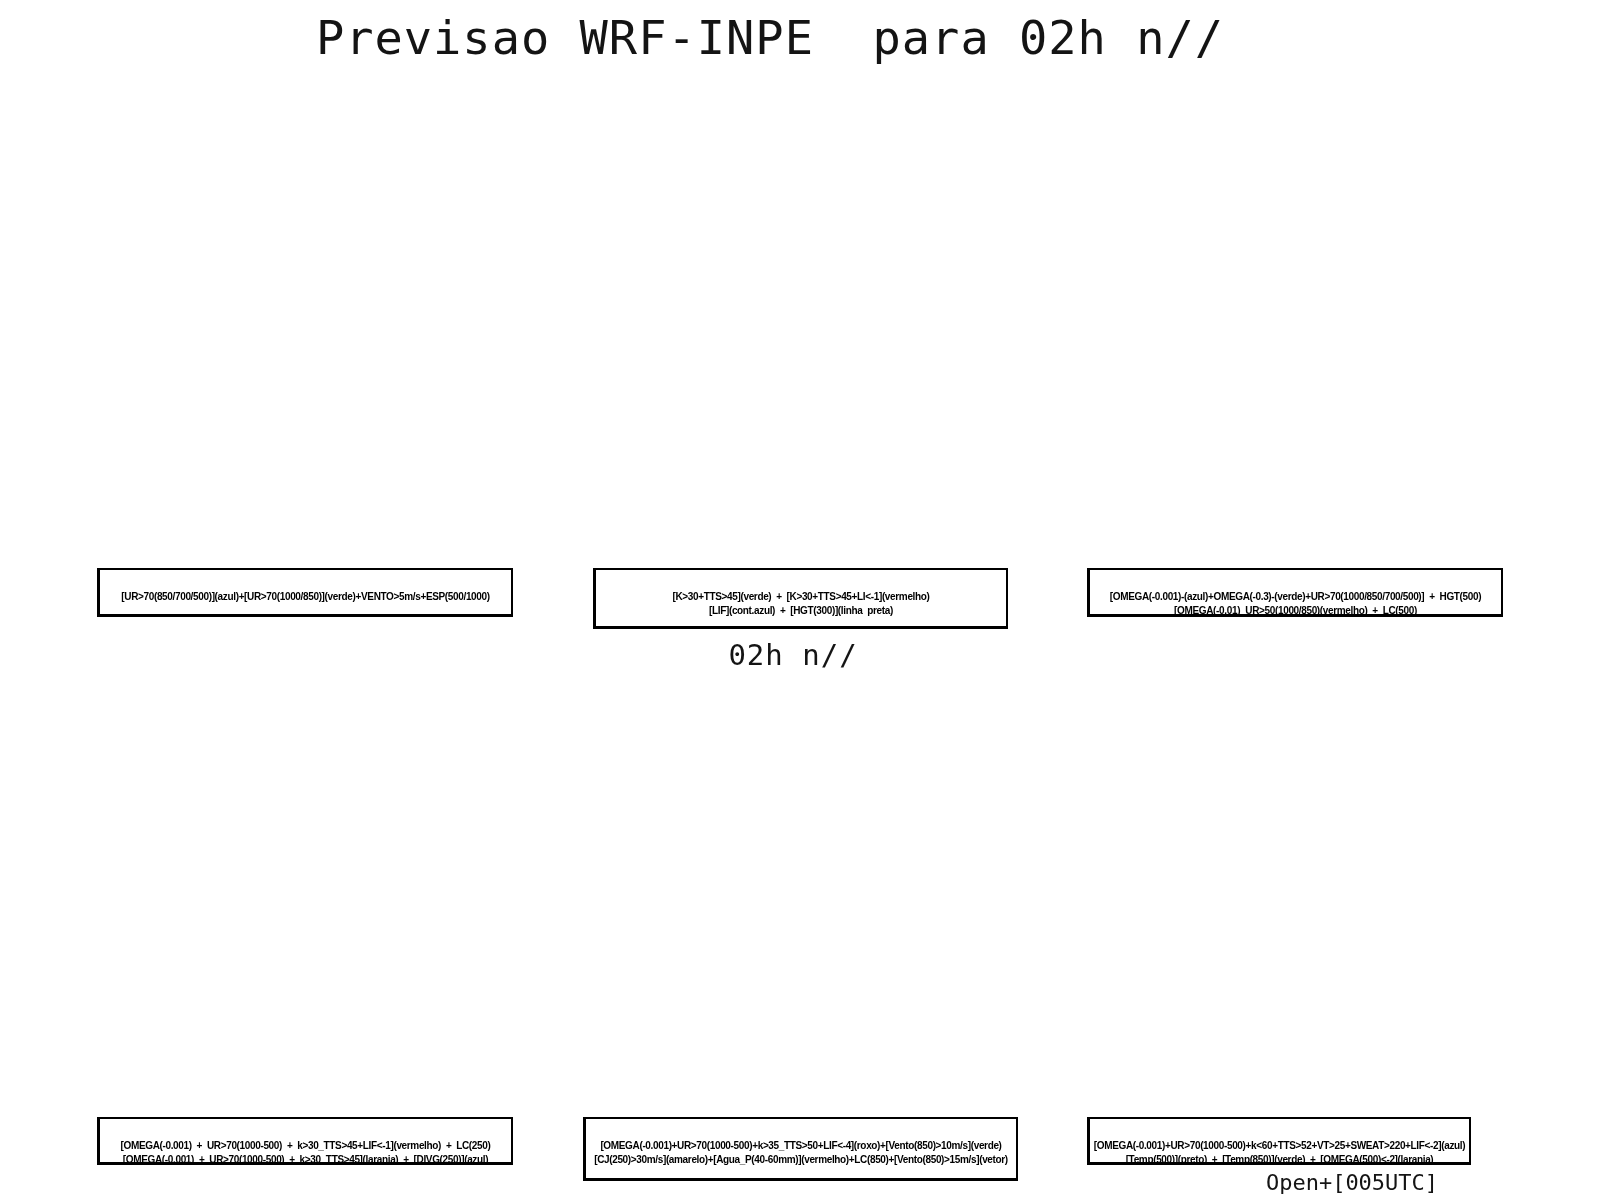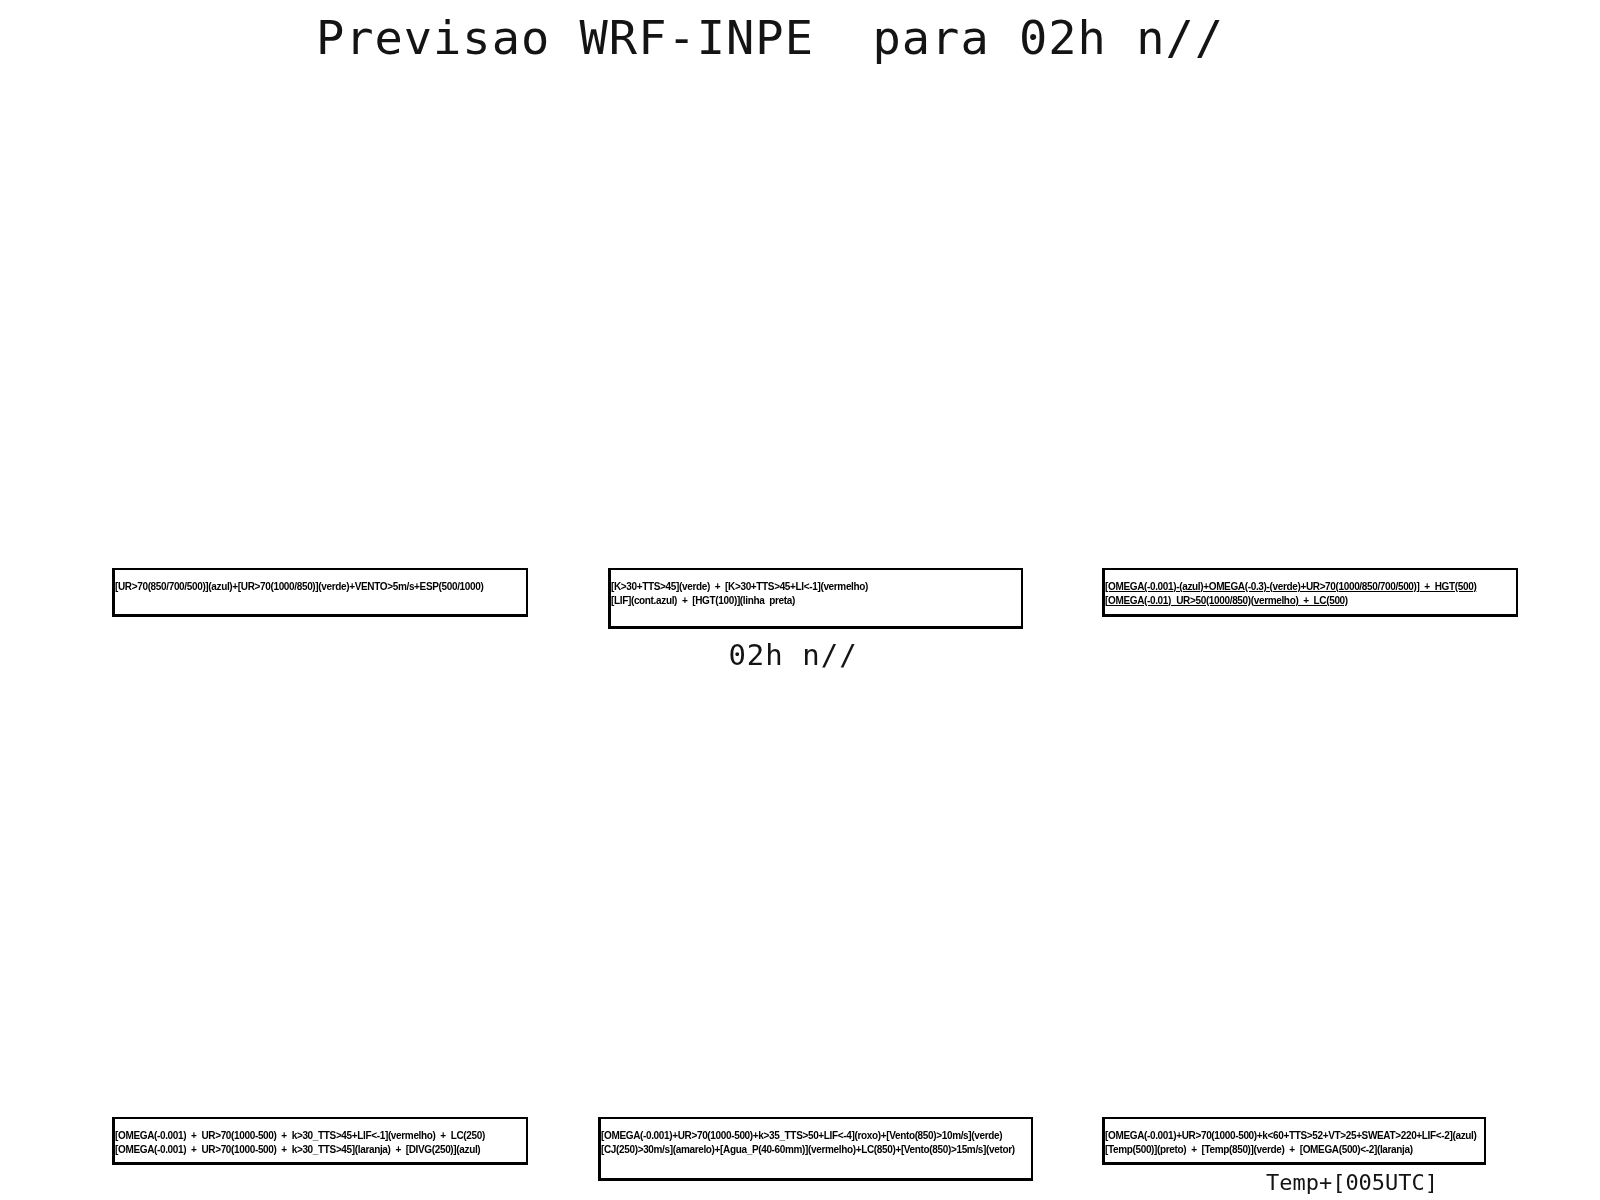--- a/index.html
+++ b/index.html
@@ -48,54 +48,54 @@
     text-align: center;
     font-size: 22px;
   }
   .legend-box {
     position: absolute;
     box-sizing: border-box;
     border: 2px solid #000;
     border-left-width: 3px;
     border-bottom-width: 3px;
     background: #ffffff;
-    padding-top: 10px;
+    text-align: center;
+    padding-top: 20px;
     overflow: hidden;
-    margin-left: 15px;
   }
   .legend-line {
     font-family: "Liberation Sans", sans-serif;
     font-weight: 700;
     font-size: 10px;
     line-height: 13.5px;
     letter-spacing: -0.35px;
     white-space: pre;
     color: #000;
   }
   .b1 { left: 97px;   top: 568px;  width: 416px; height: 49px; }
   .b2 { left: 593px;  top: 568px;  width: 415px; height: 61px; }
-  .b3 { left: 1087px; top: 568px;  width: 416px; height: 49px; text-decoration: underline; }
+  .b3 { left: 1087px; top: 568px;  width: 416px; height: 49px; }
   .b4 { left: 97px;   top: 1117px; width: 416px; height: 48px; }
   .b5 { left: 583px;  top: 1117px; width: 435px; height: 64px; }
   .b6 { left: 1087px; top: 1117px; width: 384px; height: 48px; }
 </style>
 </head>
 <body>
 
 <div>
 
   <div class="plotter title">Previsao WRF-INPE  para 02h n//</div>
 
   <div class="legend-box b1">
     <div class="legend-line">[UR&gt;70(850/700/500)](azul)+[UR&gt;70(1000/850)](verde)+VENTO&gt;5m/s+ESP(500/1000)</div>
   </div>
 
   <div class="legend-box b2">
     <div class="legend-line">[K&gt;30+TTS&gt;45](verde)  +  [K&gt;30+TTS&gt;45+LI&lt;-1](vermelho)</div>
-    <div class="legend-line">[LIF](cont.azul)  +  [HGT(100)](linha  preta)</div>
+    <div class="legend-line">[LIF](cont.azul)  +  [HGT(300)](linha  preta)</div>
   </div>
 
   <div class="legend-box b3">
     <div class="legend-line">[OMEGA(-0.001)-(azul)+OMEGA(-0.3)-(verde)+UR&gt;70(1000/850/700/500)]  +  HGT(500)</div>
     <div class="legend-line">[OMEGA(-0.01)_UR&gt;50(1000/850)(vermelho)  +  LC(500)</div>
   </div>
 
   <div class="plotter section-label">02h n//</div>
 
   <div class="legend-box b4">
@@ -106,15 +106,15 @@
   <div class="legend-box b5">
     <div class="legend-line">[OMEGA(-0.001)+UR&gt;70(1000-500)+k&gt;35_TTS&gt;50+LIF&lt;-4](roxo)+[Vento(850)&gt;10m/s](verde)</div>
     <div class="legend-line">[CJ(250)&gt;30m/s](amarelo)+[Agua_P(40-60mm)](vermelho)+LC(850)+[Vento(850)&gt;15m/s](vetor)</div>
   </div>
 
   <div class="legend-box b6">
     <div class="legend-line">[OMEGA(-0.001)+UR&gt;70(1000-500)+k&lt;60+TTS&gt;52+VT&gt;25+SWEAT&gt;220+LIF&lt;-2](azul)</div>
     <div class="legend-line">[Temp(500)](preto)  +  [Temp(850)](verde)  +  [OMEGA(500)&lt;-2](laranja)</div>
   </div>
 
-  <div class="plotter footer-label">Temp+[005UTC]</div>
+  <div class="plotter footer-label">Open+[005UTC]</div>
 
 </div>
 
 </body></html>

